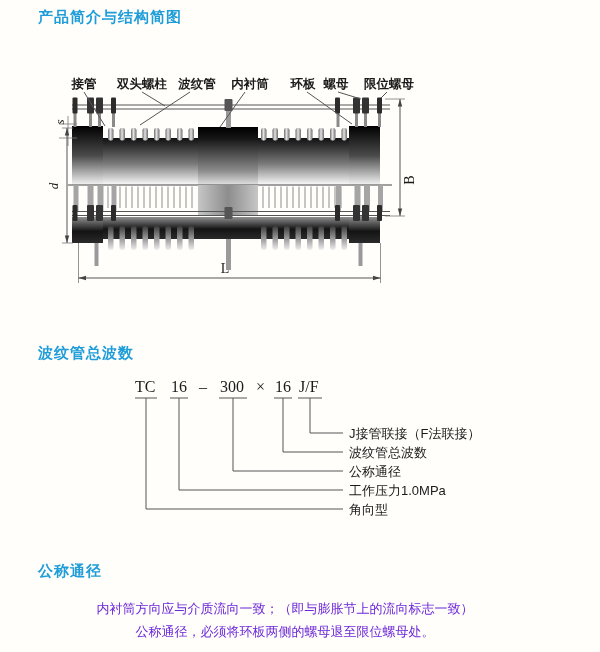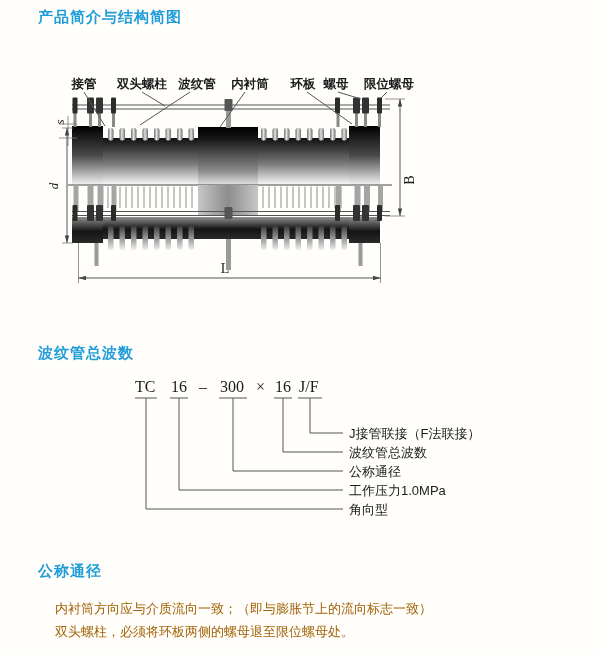--- a/index.html
+++ b/index.html
@@ -6,21 +6,21 @@
   #page{position:relative;width:600px;height:652px;background:#fffefa;overflow:hidden;
         font-family:"Liberation Sans",sans-serif;padding-left:10px;}
   .sec-title{position:absolute;font-size:15px;font-weight:bold;color:#1f9dd9;
              letter-spacing:1px;white-space:nowrap;}
   #title-intro{left:38px;top:8px;}
   #title-code{left:38px;top:344px;}
   #title-install{left:38px;top:562px;}
   #svg-structure{position:absolute;left:35px;top:66px;}
   #svg-code{position:absolute;left:125px;top:378px;}
   #install-text{position:absolute;left:55px;top:599px;width:460px;
-                font-size:13px;line-height:19px;color:#a16207;}
+                font-size:13px;line-height:19px;color:#6d28d9;text-align:center;}
   #install-text p{margin:0 0 4px 0;}
   svg text{fill:#1a1a1a;}
   .part-label{font-size:12.5px;font-weight:bold;}
   .dim-letter{font-family:"Liberation Serif",serif;font-size:13px;font-style:italic;}
   .dim-letter-r{font-family:"Liberation Serif",serif;font-size:14px;}
   .code-text{font-family:"Liberation Serif",serif;font-size:16px;}
   .callout-label{font-size:13px;}
   .dline{stroke:#555;stroke-width:1;fill:none;}
   .xline{stroke:#7a7a7a;stroke-width:0.8;fill:none;}
   .comb{stroke:#b8b8b8;stroke-width:1.6;fill:none;}
@@ -243,16 +243,16 @@
       <text class="callout-label" x="224" y="97.5">公称通径</text>
       <text class="callout-label" x="224" y="116.5">工作压力1.0MPa</text>
       <text class="callout-label" x="224" y="135.5">角向型</text>
     </g>
   </svg>
 
   <div class="sec-title" id="title-install">公称通径</div>
 
   <div id="install-text">
     <p>内衬筒方向应与介质流向一致；（即与膨胀节上的流向标志一致）</p>
-    <p>双头螺柱，必须将环板两侧的螺母退至限位螺母处。</p>
+    <p>公称通径，必须将环板两侧的螺母退至限位螺母处。</p>
   </div>
 
 </div>
 
 </body></html>

